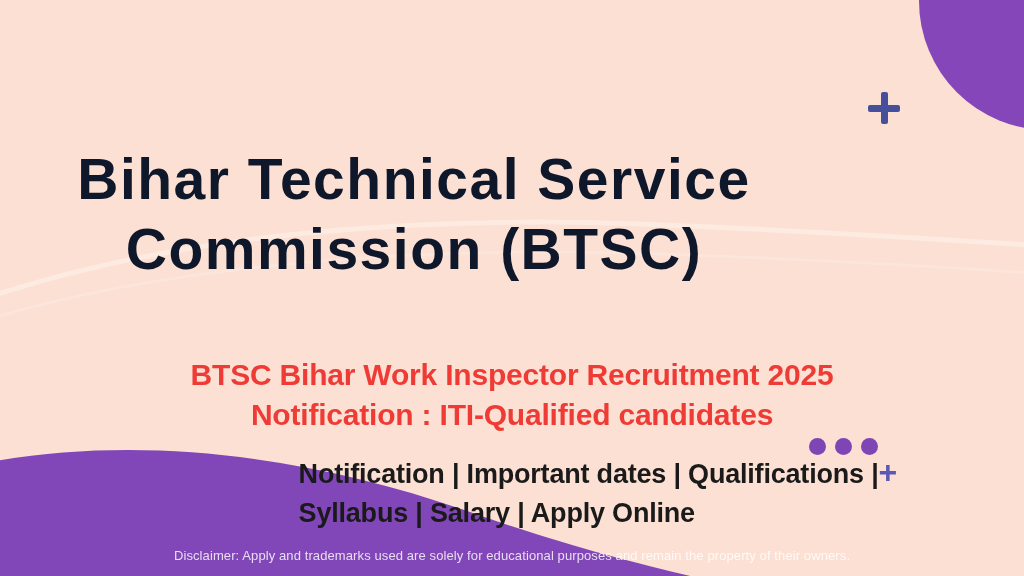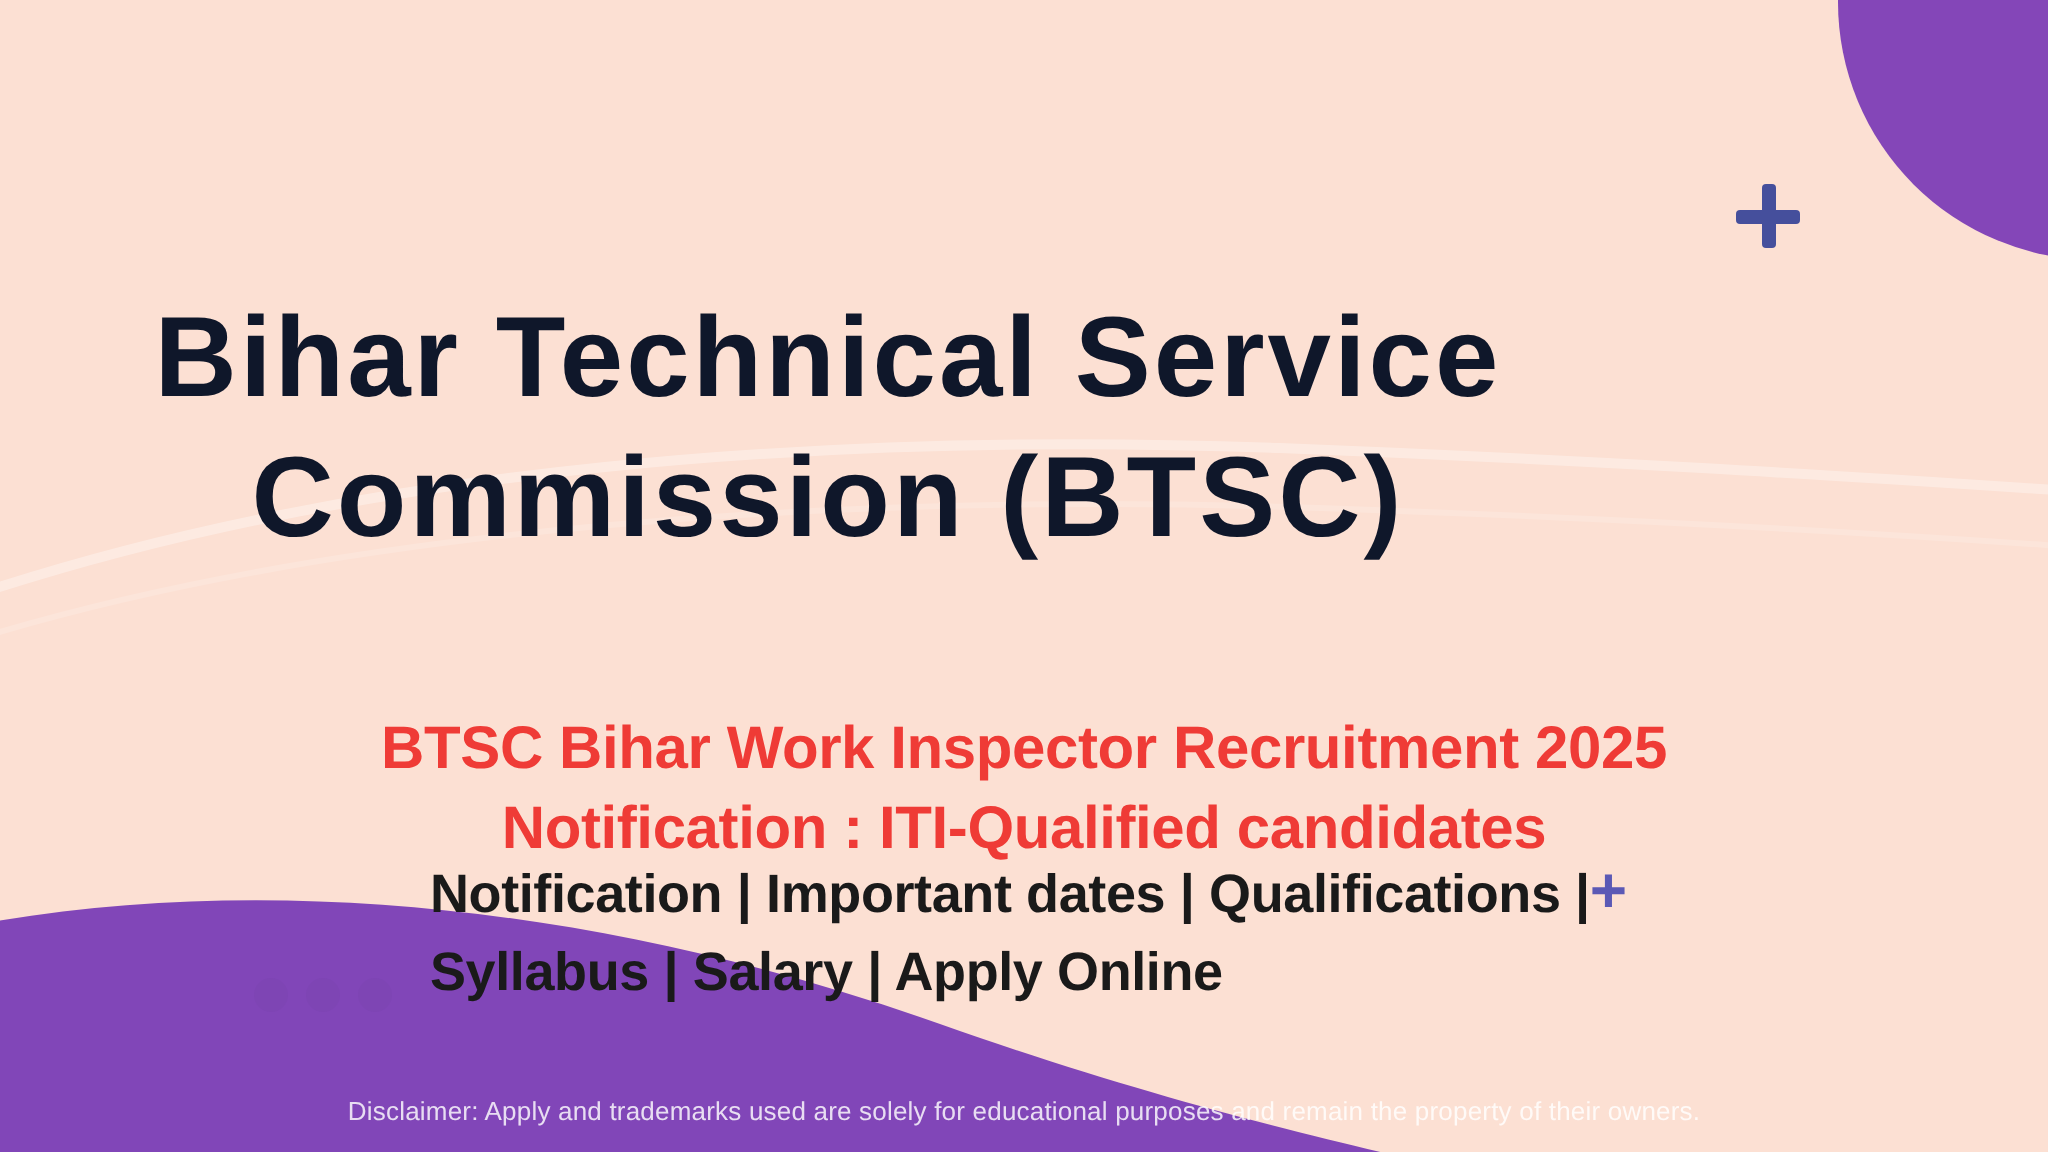--- a/index.html
+++ b/index.html
@@ -143,20 +143,21 @@
     left: 0;
     top: 428px;
     width: 1024px;
     display: flex;
     justify-content: center;
   }
   .topics-inner {
     display: flex;
     align-items: flex-end;
     width: 770px;
+    flex-direction: column;
   }
   .dots {
     display: flex;
     align-items: center;
     gap: 9px;
     padding-top: 10px;
     margin-right: 19px;
     flex: none;
   }
   .dot {

